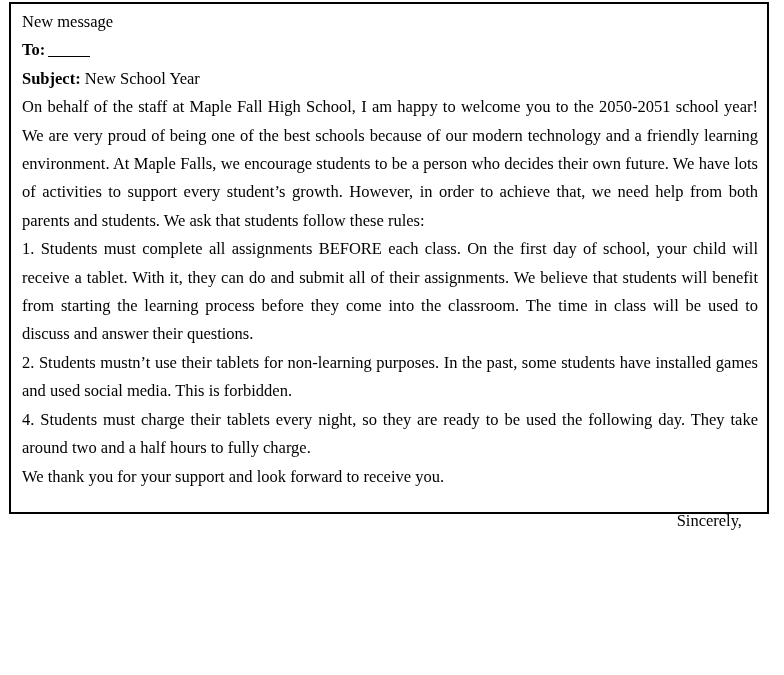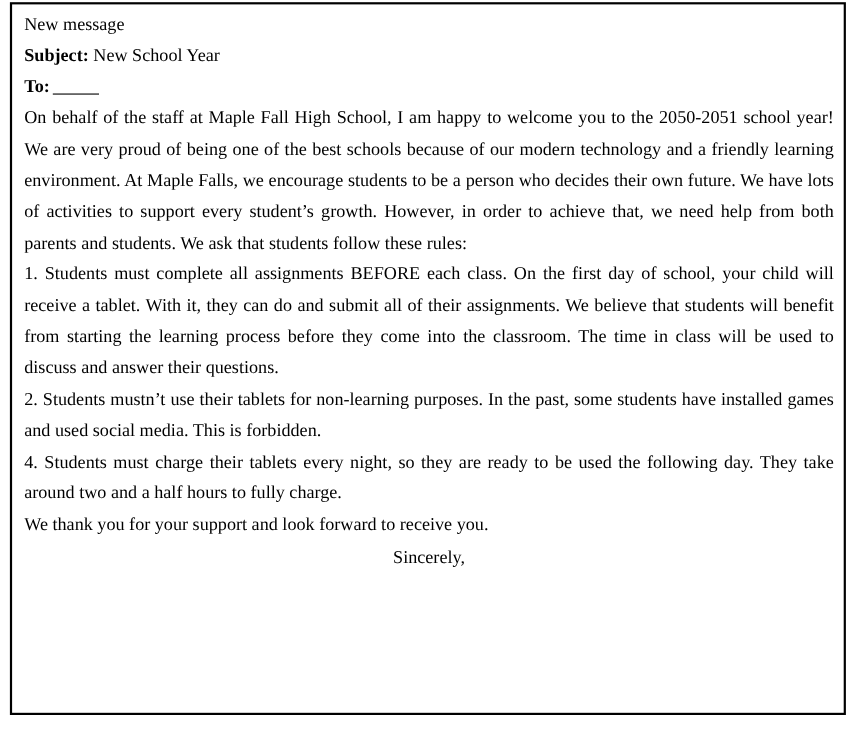--- a/index.html
+++ b/index.html
@@ -8,41 +8,41 @@
     background: #ffffff;
     width: 784px;
     height: 675px;
     overflow: hidden;
   }
   .page {
     position: absolute;
     left: 9px;
     top: 2px;
     width: 760px;
-    height: 648px;
+    height: 512px;
     border: 2px solid #000000;
     box-sizing: border-box;
     background: #ffffff;
     padding: 4px 9px 0 11px;
     font-family: "Liberation Serif", "DejaVu Serif", serif;
     font-size: 16.5px;
     line-height: 28.4px;
     color: #000000;
   }
   .line {
     white-space: nowrap;
   }
   .b { font-weight: bold; }
   .para {
     margin: 0;
     text-align: justify;
   }
   .plain {
-    margin: 2px;
-    text-align: center;
+    margin: 16px;
+    text-align: right;
   }
   .blank {
     display: inline-block;
     width: 42px;
     border-bottom: 1.6px solid #000000;
     position: relative;
     top: 2px;
     margin-left: 3px;
   }
   .blank-dear {
@@ -52,26 +52,26 @@
 </head>
 <body>
 
 <div class="page">
 
   <div class="line">
     <span>New message</span>
   </div>
 
   <div class="line">
-    <span class="b">Subject:</span>
-    <span>New School Year</span>
+    <span class="b">To:</span><span class="blank"></span>
   </div>
 
   <div class="line">
-    <span class="b">To:</span><span class="blank"></span>
+    <span class="b">Subject:</span>
+    <span>New School Year</span>
   </div>
 
 
   <p class="para">On behalf of the staff at Maple Fall High School, I am happy to welcome you to the 2050-2051 school year! We are very proud of being one of the best schools because of our modern technology and a friendly learning environment. At Maple Falls, we encourage students to be a person who decides their own future. We have lots of activities to support every student’s growth. However, in order to achieve that, we need help from both parents and students. We ask that students follow these rules:</p>
 
   <p class="para">1. Students must complete all assignments BEFORE each class. On the first day of school, your child will receive a tablet. With it, they can do and submit all of their assignments. We believe that students will benefit from starting the learning process before they come into the classroom. The time in class will be used to discuss and answer their questions.</p>
 
   <p class="para">2. Students mustn’t use their tablets for non-learning purposes. In the past, some students have installed games and used social media. This is forbidden.</p>
 
   <p class="para">4. Students must charge their tablets every night, so they are ready to be used the following day. They take around two and a half hours to fully charge.</p>

